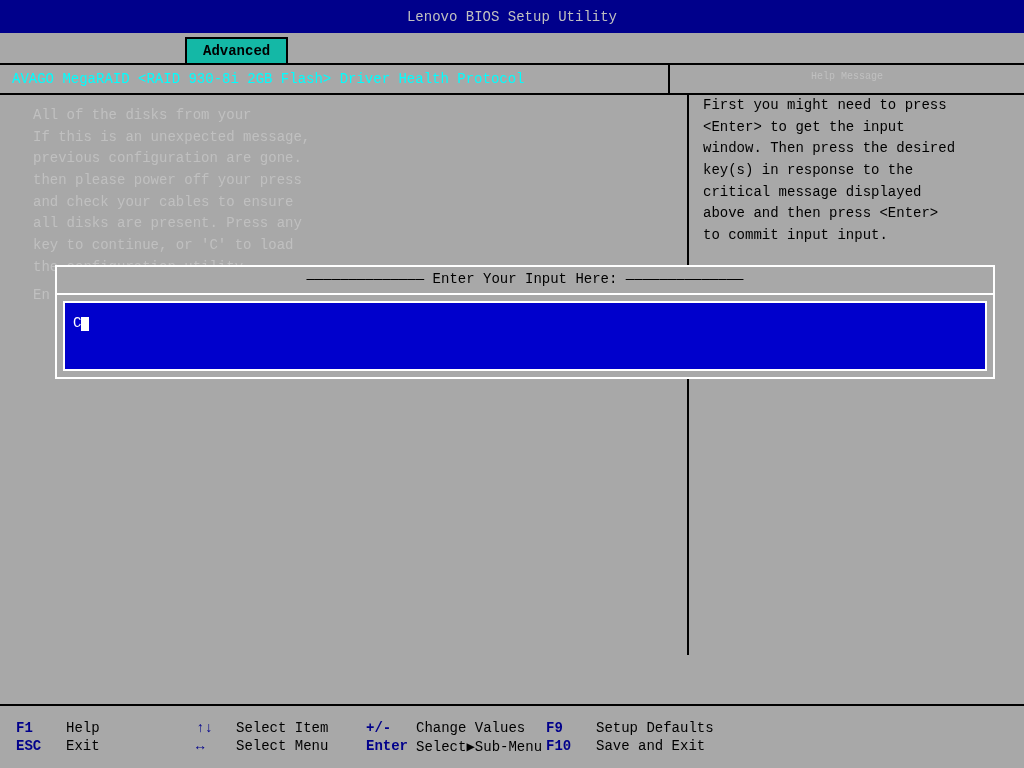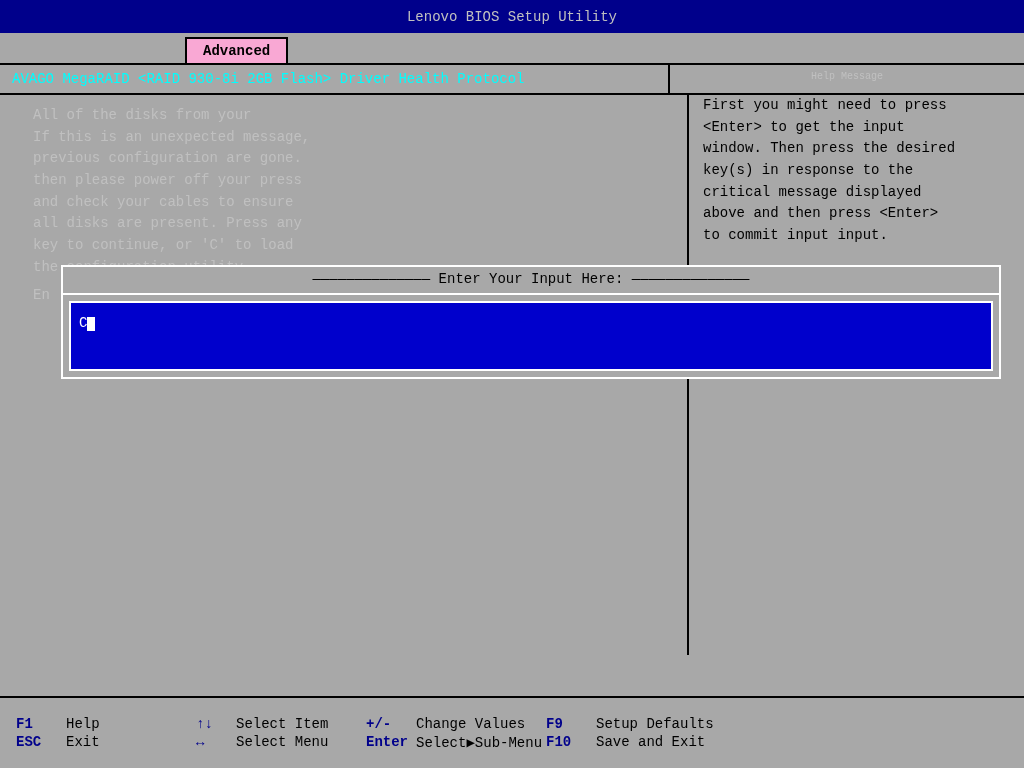--- a/index.html
+++ b/index.html
@@ -29,37 +29,37 @@
     #tab-row {
       width: 100%;
       height: 30px;
       background: #a8a8a8;
       display: flex;
       align-items: flex-end;
       padding-left: 185px;
     }
 
     .tab-active {
-      background: #f9a8d4;
+      background: #14b8a6;
       color: #000;
       border: 2px solid #000;
       border-bottom: none;
       padding: 2px 16px;
       font-family: 'Courier New', Courier, monospace;
       font-size: 14px;
       font-weight: bold;
       height: 26px;
       display: flex;
       align-items: center;
     }
 
     
     #input-dialog {
       position: absolute;
-      left: 42px;
+      left: 36px;
       top: 170px;
       width: 940px;
       border: 2px solid #fff;
       background: #a8a8a8;
       z-index: 10;
     }
 
     #input-dialog-title {
       background: #a8a8a8;
       color: #000;
@@ -89,21 +89,21 @@
       animation: blink 1s step-end infinite;
     }
 
     @keyframes blink {
       50% { opacity: 0; }
     }
 
     
     #footer {
       width: 100%;
-      height: 72px;
+      height: 64px;
       background: #a8a8a8;
       border-top: 2px solid #000;
       display: flex;
       flex-direction: column;
       justify-content: center;
       padding: 4px 16px;
       position: absolute;
       bottom: 0;
     }
 

